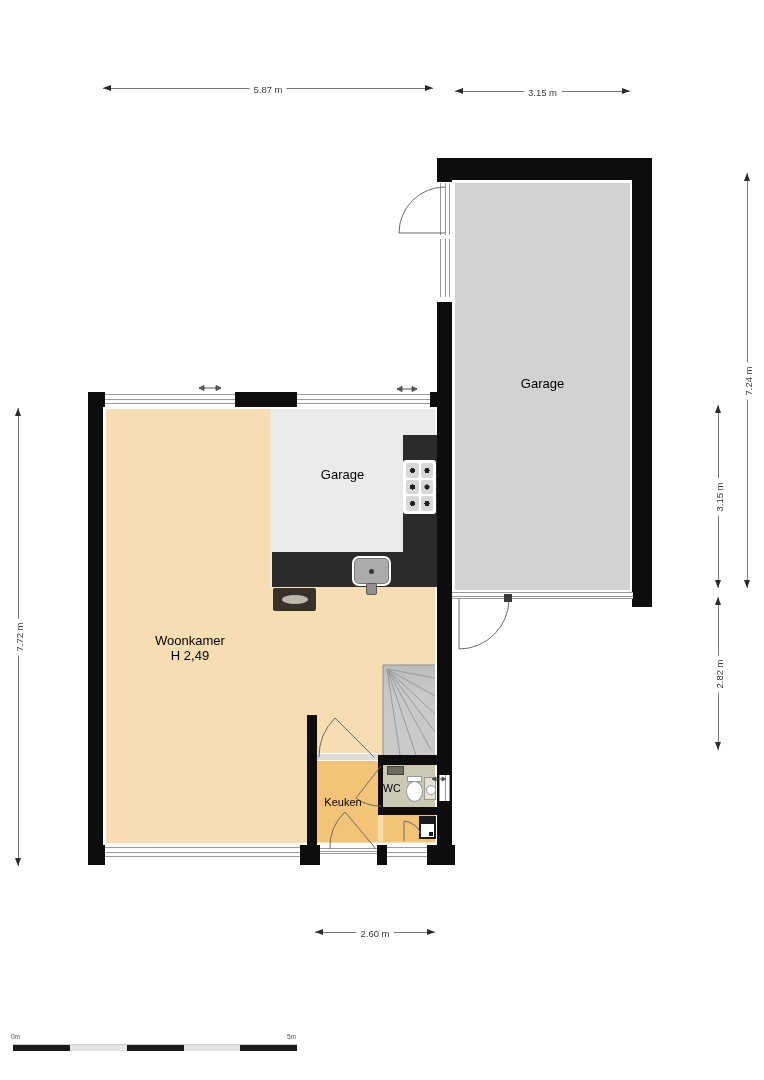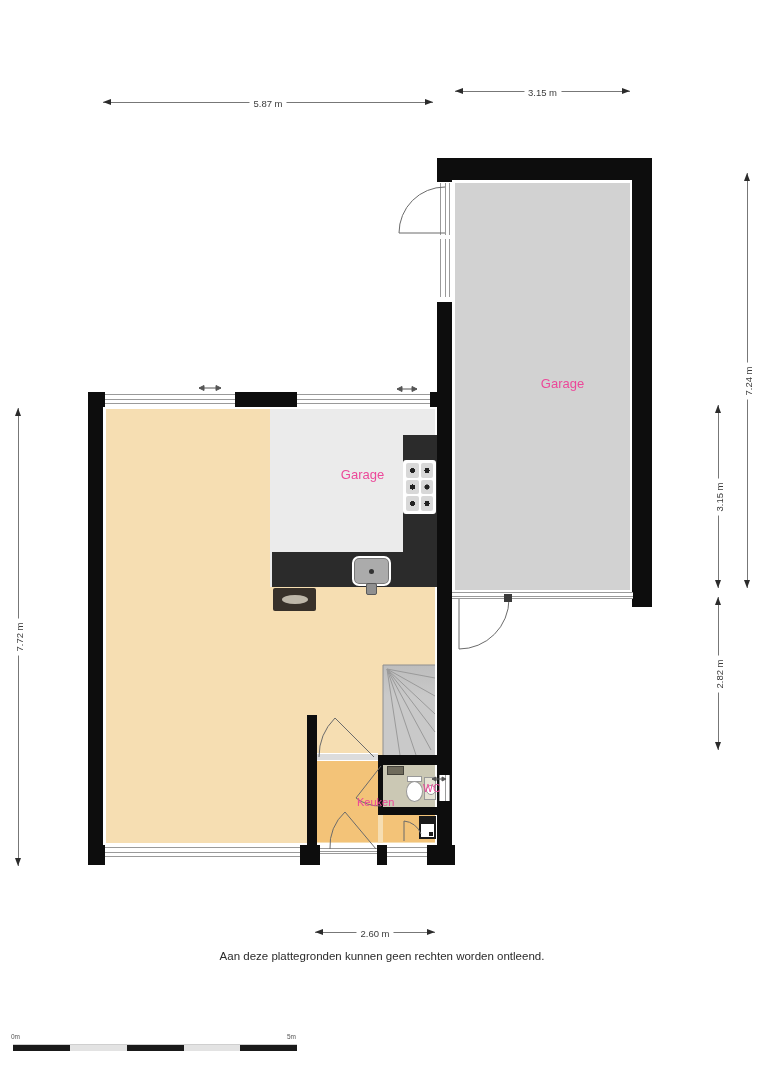--- a/index.html
+++ b/index.html
@@ -52,21 +52,21 @@
   .appliance{left:419px;top:816px;width:17px;height:23px;background:linear-gradient(#1a1a1a 0 32%,#fff 32%);
         border:2px solid #1a1a1a;}
   .appliance::after{content:"";position:absolute;right:1px;bottom:1px;width:4px;height:4px;background:#1a1a1a;}
 
   .stairs{position:absolute;left:383px;top:665px;width:52px;height:90px;z-index:2;
           background:linear-gradient(#bdbdbd,var(--stairs) 35%);}
 
   svg.overlay{position:absolute;left:0;top:0;z-index:7;pointer-events:none;}
 
   
-  .room-label{position:absolute;z-index:8;color:#ec4899;font-size:13px;text-align:center;line-height:15px;padding-left:40px;}
+  .room-label{position:absolute;z-index:8;color:#000000;font-size:13px;text-align:center;line-height:15px;}
   .room-label.small{font-size:11px;}
   .room-label.tiny{font-size:10.5px;text-align:left;}
 
   
   .dim{position:absolute;z-index:2;}
   .dim .lab{position:absolute;background:#fff;padding:0 4px;font-size:9.5px;color:#3c3c3c;white-space:nowrap;}
   .dim-h{height:0;border-top:1px solid var(--dim-line);}
   .dim-h::before{content:"";position:absolute;left:0;top:-4px;width:0;height:0;
       border-top:3.5px solid transparent;border-bottom:3.5px solid transparent;border-right:8px solid #2b2b2b;}
   .dim-h::after{content:"";position:absolute;right:0;top:-4px;width:0;height:0;
@@ -89,21 +89,21 @@
   .scale-label{position:absolute;font-size:6.5px;color:#555;z-index:8;}
 
   .disclaimer{position:absolute;left:0;top:950px;width:764px;text-align:center;
               font-size:11.5px;color:#2b2b2b;z-index:8;}
 </style>
 </head>
 <body>
 
 <div class="canvas">
 
-  <div class="dim dim-h" style="left:103px;top:102px;width:330px;">
+  <div class="dim dim-h" style="left:103px;top:88px;width:330px;">
     <span class="lab">5.87 m</span>
   </div>
   <div class="dim dim-h" style="left:455px;top:91px;width:175px;">
     <span class="lab">3.15 m</span>
   </div>
   <div class="dim dim-v" style="left:18px;top:408px;height:458px;">
     <span class="lab">7.72 m</span>
   </div>
   <div class="dim dim-v" style="left:747px;top:173px;height:415px;">
     <span class="lab">7.24 m</span>
@@ -205,24 +205,27 @@
         <path d="M397 389 l5 -2.5 v5 z"></path>
         <path d="M417 389 l-5 -2.5 v5 z"></path>
       <path d="M432 779 H446" fill="none"></path>
         <path d="M432 779 l4 -2 v4 z"></path>
         <path d="M446 779 l-4 -2 v4 z"></path>
     </g>
   </svg>
 
   <div class="room-label" style="left:455px;top:376px;width:175px;">Garage</div>
   <div class="room-label" style="left:270px;top:467px;width:145px;">Garage</div>
+  <div class="room-label" style="left:100px;top:633px;width:180px;">
+    <div>Woonkamer</div>
+    <div>H 2,49</div>
+  </div>
   <div class="room-label small" style="left:317px;top:795px;width:52px;">Keuken</div>
   <div class="room-label tiny" style="left:383px;top:781px;width:26px;">WC</div>
 
-  <div class="disclaimer">Aan deze plattegronden kunnen geen rechten worden ontleend.</div>
 
   <div class="scalebar">
       <i></i>
       <i></i>
       <i></i>
     </div>
   <span class="scale-label" style="left:11px;top:1033px;">0m</span>
   <span class="scale-label" style="left:287px;top:1033px;">5m</span>
 
 </div>

